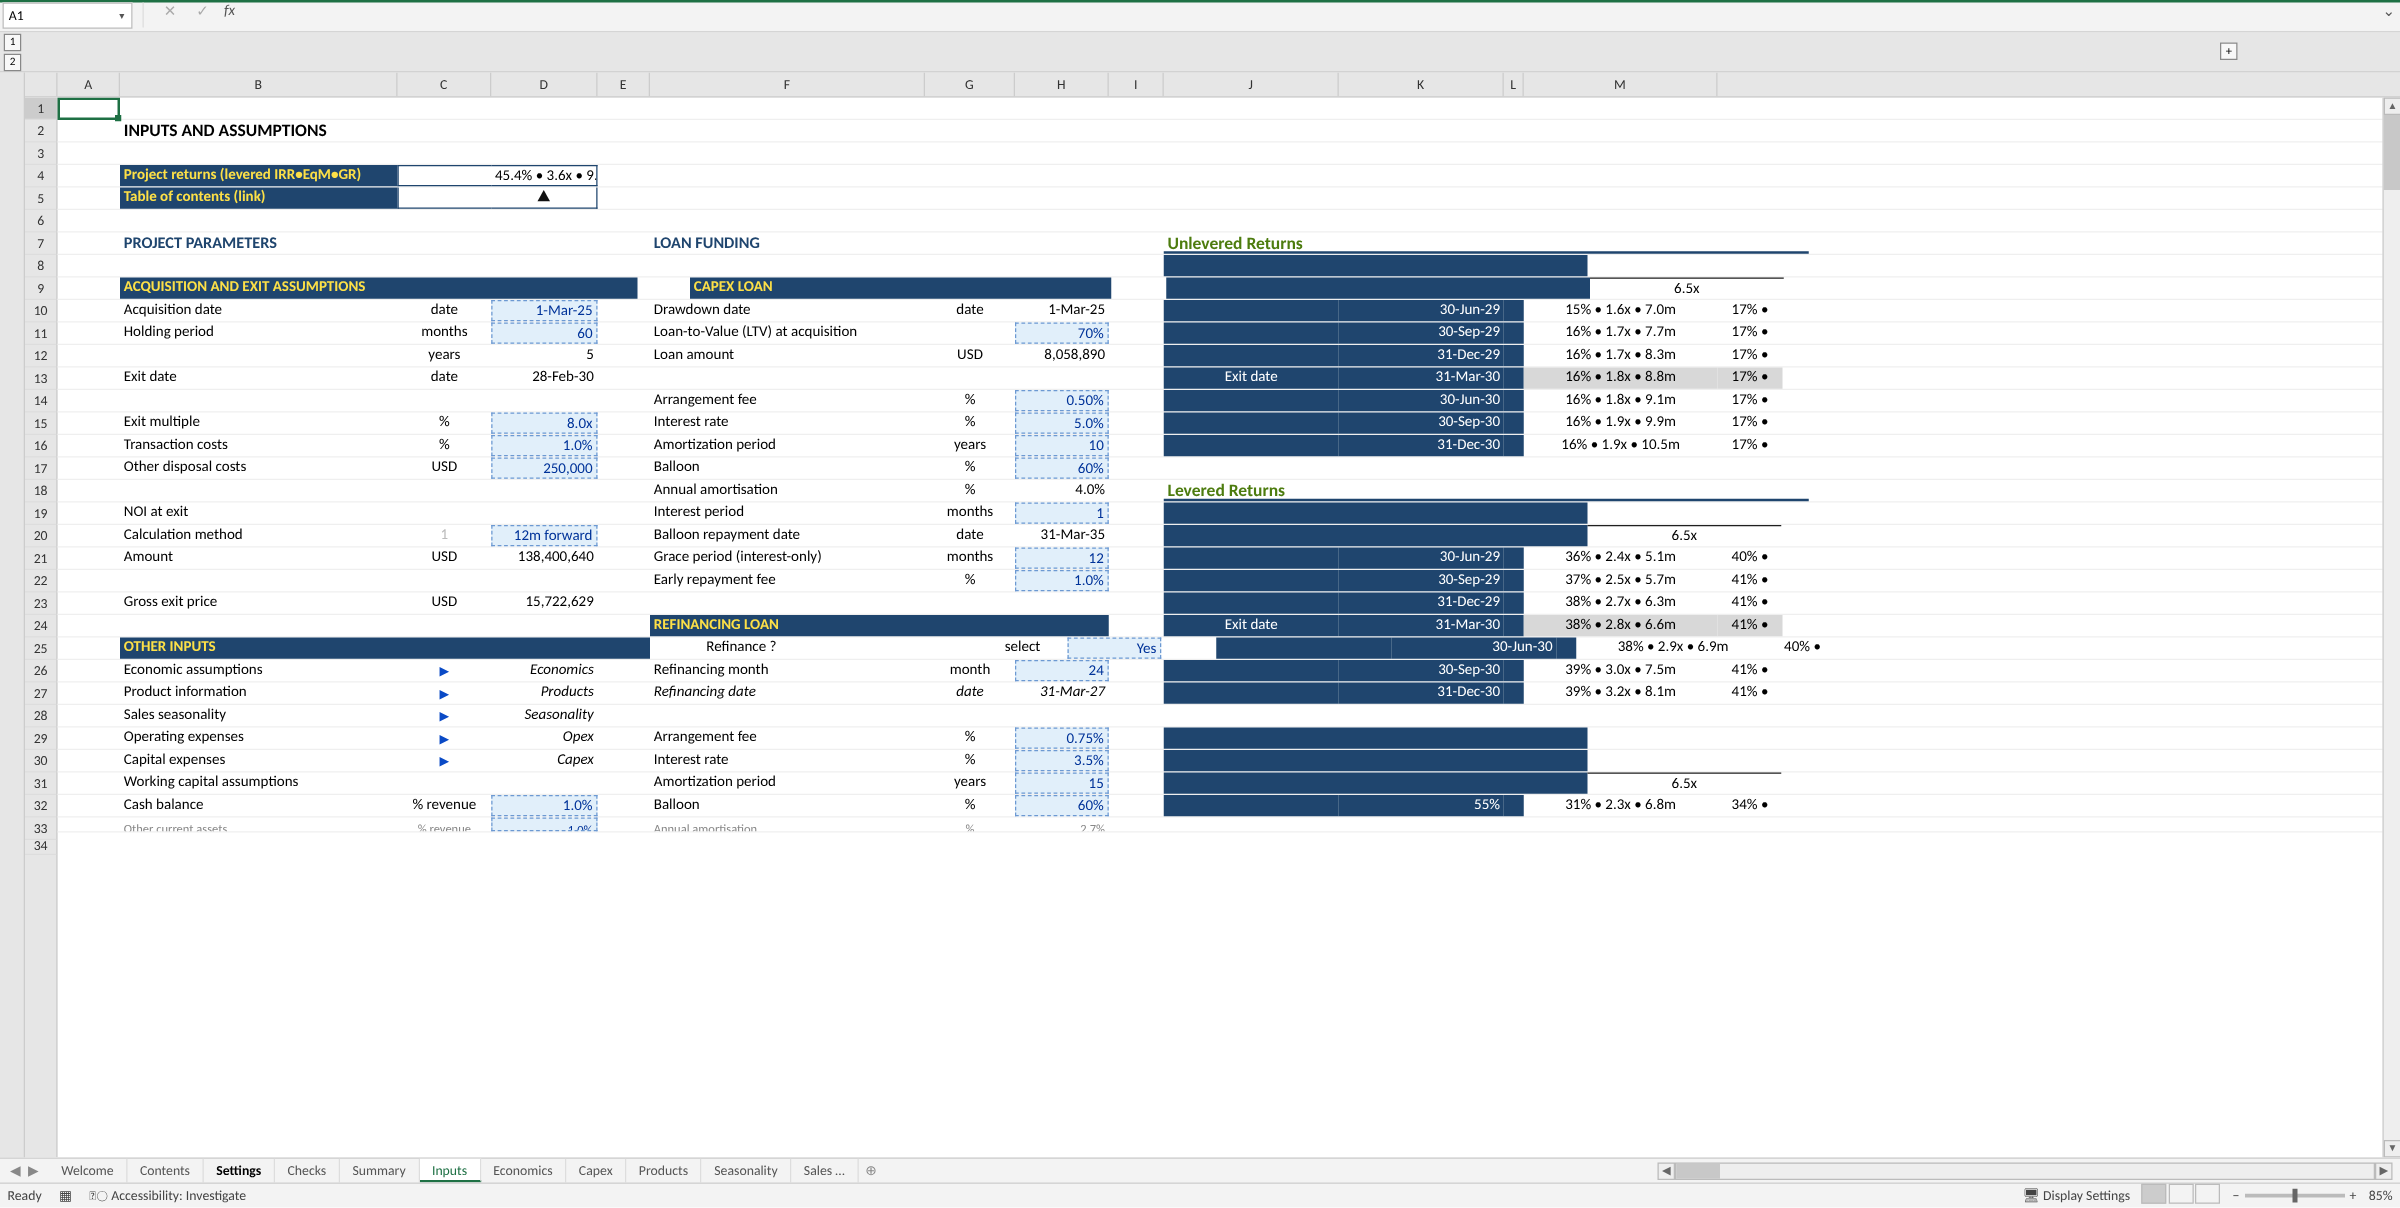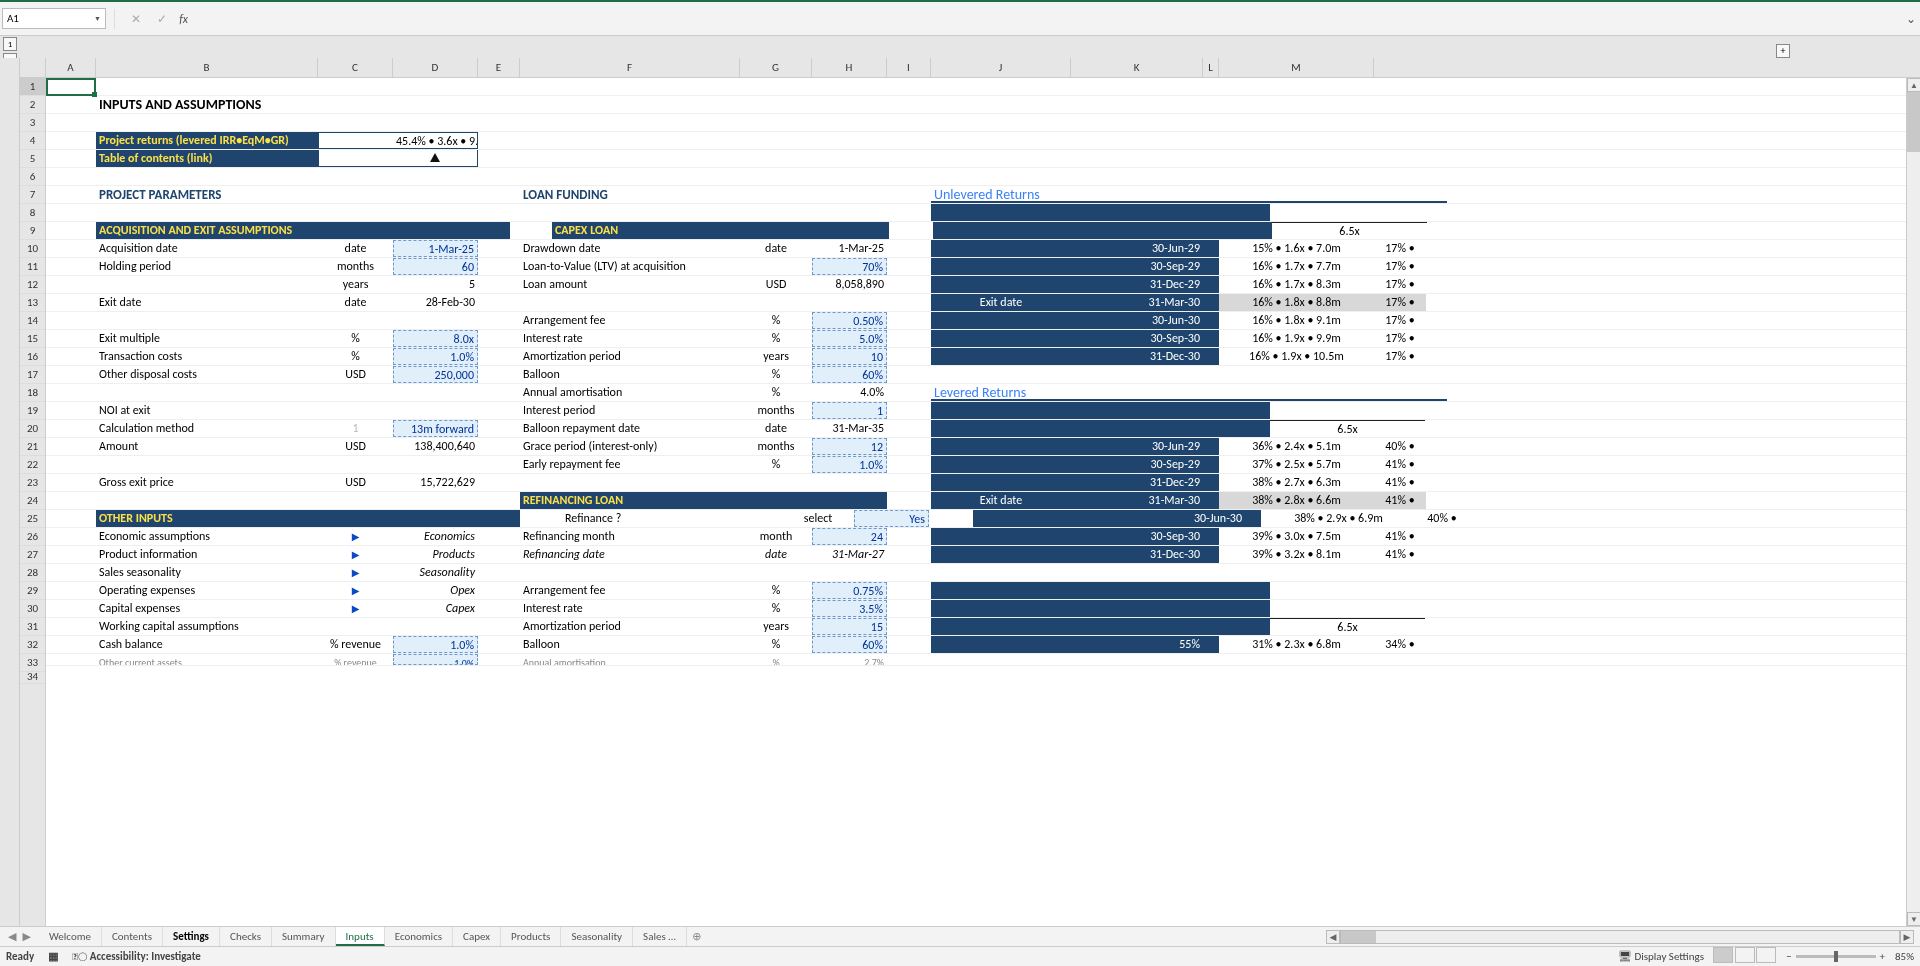--- a/index.html
+++ b/index.html
@@ -1,25 +1,25 @@
 <!DOCTYPE html>
 <html><head>
 <meta charset="utf-8">
 <style>
   * { box-sizing: border-box; margin: 0; padding: 0; font-family: Calibri, Arial, sans-serif; }
   html, body { width: 100%; height: 100%; overflow: hidden; background: #fff; }
 
   
   .formula-bar {
-    height: 36px;
+    height: 26px;
     background: #f3f3f3;
     border-bottom: 1px solid #ccc;
     border-top: 2px solid #1e7044;
     display: flex;
-    align-items: center;
+    align-items: flex-start;
     font-size: 12px;
   }
   .name-box {
     width: 104px; height: 21px;
     border: 1px solid #bbb; background: #fff;
     display: flex; align-items: center; justify-content: space-between;
     padding: 0 4px; margin-left: 2px;
   }
   .name-box span { font-size: 11px; }
   .name-box .dd { font-size: 7px; color: #555; }
@@ -129,21 +129,21 @@
     background:#5f9d7a; border-radius:50%; vertical-align:middle;
   }
   .tri-up::before{
     content:''; display:inline-block; width:0;height:0;
     border-left:5px solid transparent;border-right:5px solid transparent;
     border-bottom:9px solid #111;
   }
   .big-title { font-weight:bold; font-size:14px; }
   .box-outline { border:1px solid #1f456e; }
   .navy-panel { background:#1f456e; color:#fff; }
-  .sect-title { color:#3b82f6; font-weight:normal; font-size:14px; border-bottom:2px solid #1f456e; }
+  .sect-title { color:#4d7c0f; font-weight:bold; font-size:14px; border-bottom:2px solid #1f456e; }
   .ret-border-top { border-top:1px solid #1f1f1f; }
   .ret-hl { background:#d8d8d8; }
 
   
   .tabs-bar {
     position: absolute; bottom: 20px; left:0; right:0; height:20px;
     background:#f3f3f3; border-top:1px solid #ccc;
     display:flex; align-items:center; font-size:11px;
   }
   .tabs-nav { display:flex; gap:6px; padding:0 8px; color:#888; }
@@ -169,21 +169,21 @@
   .vscrollbar .thumb{position:absolute;top:0;height:60px;width:100%;background:#c8c8c8;}
   .vscrollbar .arrow.bottom{position:absolute;bottom:0;}
 
   
   .status {
     position:absolute; bottom:0; left:0; right:0; height:20px;
     background:#f3f3f3; border-top:1px solid #ccc;
     display:flex; align-items:center; font-size:11px; color:#444;
     padding: 0 6px; justify-content: space-between;
   }
-  .status .left { display:flex; gap:14px; align-items:center;font-weight:bold; }
+  .status .left { display:flex; gap:14px; align-items:center; }
   .status .right-side { display:flex; gap:10px; align-items:center; }
   .view-btns span {
     width:20px; height:16px; border:1px solid #bbb; display:inline-block; margin-left:-1px;
   }
   .view-btns span.active{background:#ccc;}
   .zoom-slider{display:flex;align-items:center;gap:4px;}
   .zoom-slider .track{width:80px;height:3px;background:#bbb;position:relative;}
   .zoom-slider .track .thumb{position:absolute;left:38px;top:-4px;width:4px;height:11px;background:#666;}
 
   .truncated{ text-overflow: clip; }
@@ -501,21 +501,21 @@
           <div class="cG center">months</div>
           <div class="cH inp">1</div>
           <div class="cI"></div>
           <div class="cJ navy-panel" style="width:339px;"></div>
         </div>
 
         <div class="r">
             <div class="cA"></div>
           <div class="cB"> Calculation method</div>
           <div class="cC center" style="color:#bbb;">1</div>
-          <div class="cD inp">13m forward</div>
+          <div class="cD inp">12m forward</div>
           <div class="cE"></div>
           <div class="cF">Balloon repayment date</div>
           <div class="cG center">date</div>
           <div class="cH right">31-Mar-35</div>
           <div class="cI"></div>
           <div class="cJ navy-panel" style="width:339px;"></div>
           <div class="cM center ret-border-top">6.5x</div>
         </div>
 
         <div class="r">

